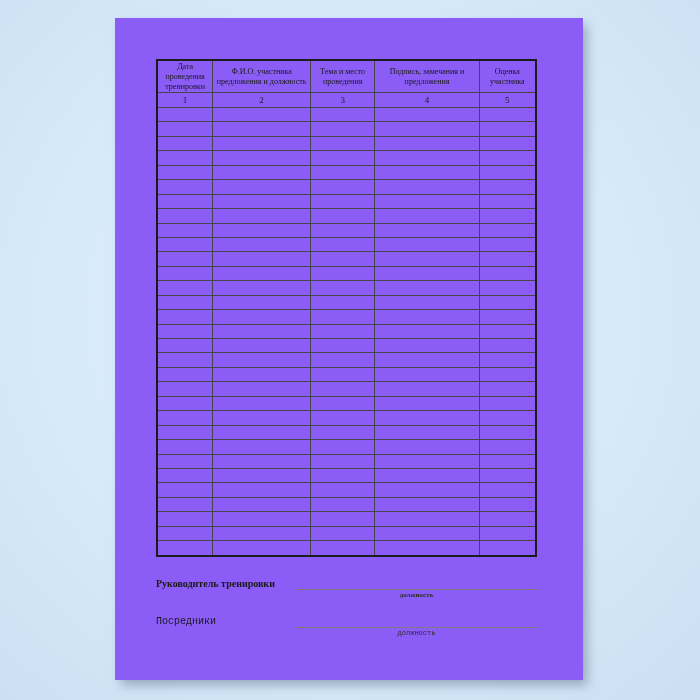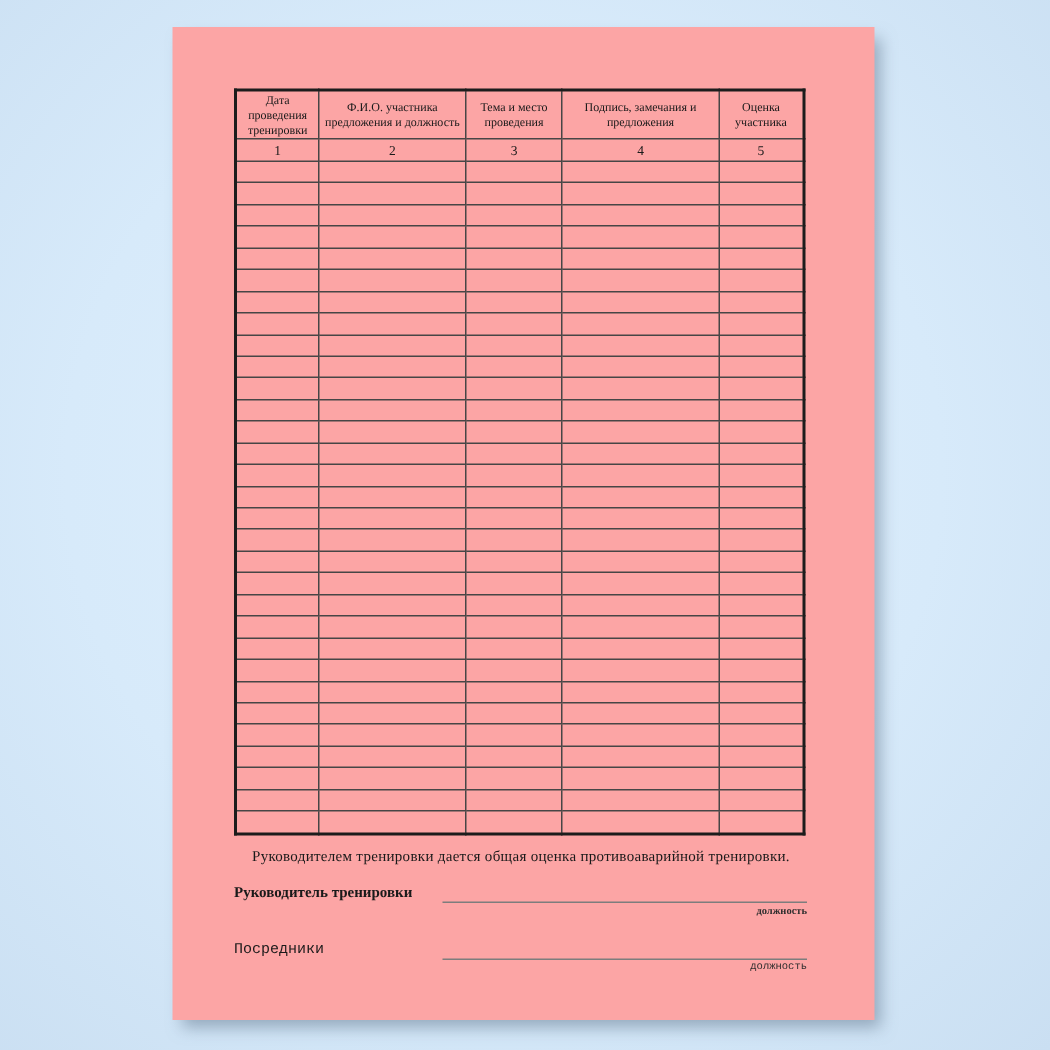--- a/index.html
+++ b/index.html
@@ -15,21 +15,21 @@
     width: 700px;
     height: 700px;
     background: radial-gradient(circle at 48% 45%, #e0f0fd 0%, #d7eafa 55%, #cadff2 100%);
   }
   .page {
     position: absolute;
     left: 115px;
     top: 18px;
     width: 468px;
     height: 662px;
-    background: #fca5a5;
+    background: #8b5cf6;
     box-shadow: 5px 6px 10px -1px rgba(98, 120, 142, 0.55);
   }
   table.doc-table {
     position: absolute;
     left: 41px;
     top: 41px;
     width: 381px;
     border-collapse: collapse;
     table-layout: fixed;
     border: 2px solid #1c1c1c;
@@ -85,21 +85,21 @@
   }
   .sig-line-wrap {
     width: 243px;
   }
   .sig-line {
     height: 11px;
     border-bottom: 1.5px solid #7d7d7d;
   }
   .sig-caption {
     margin-top: 1px;
-    text-align: right;
+    text-align: center;
     font-size: 7px;
     line-height: 8px;
     color: #2e2e2e;
   }
 </style>
 </head>
 <body>
 
 <div class="backdrop"></div>
 
@@ -344,21 +344,20 @@
           <td></td>
           <td></td>
           <td></td>
           <td></td>
           <td></td>
         </tr>
       </tbody>
   </table>
 
   <div class="bottom-block">
-    <p class="note">Руководителем тренировки дается общая оценка противоаварийной тренировки.</p>
 
     <div class="sig-row sig-row-1">
       <div class="sig-label">Руководитель тренировки</div>
       <div class="sig-line-wrap">
         <div class="sig-line"></div>
         <div class="sig-caption">должность</div>
       </div>
     </div>
 
     <div class="sig-row sig-row-2">

